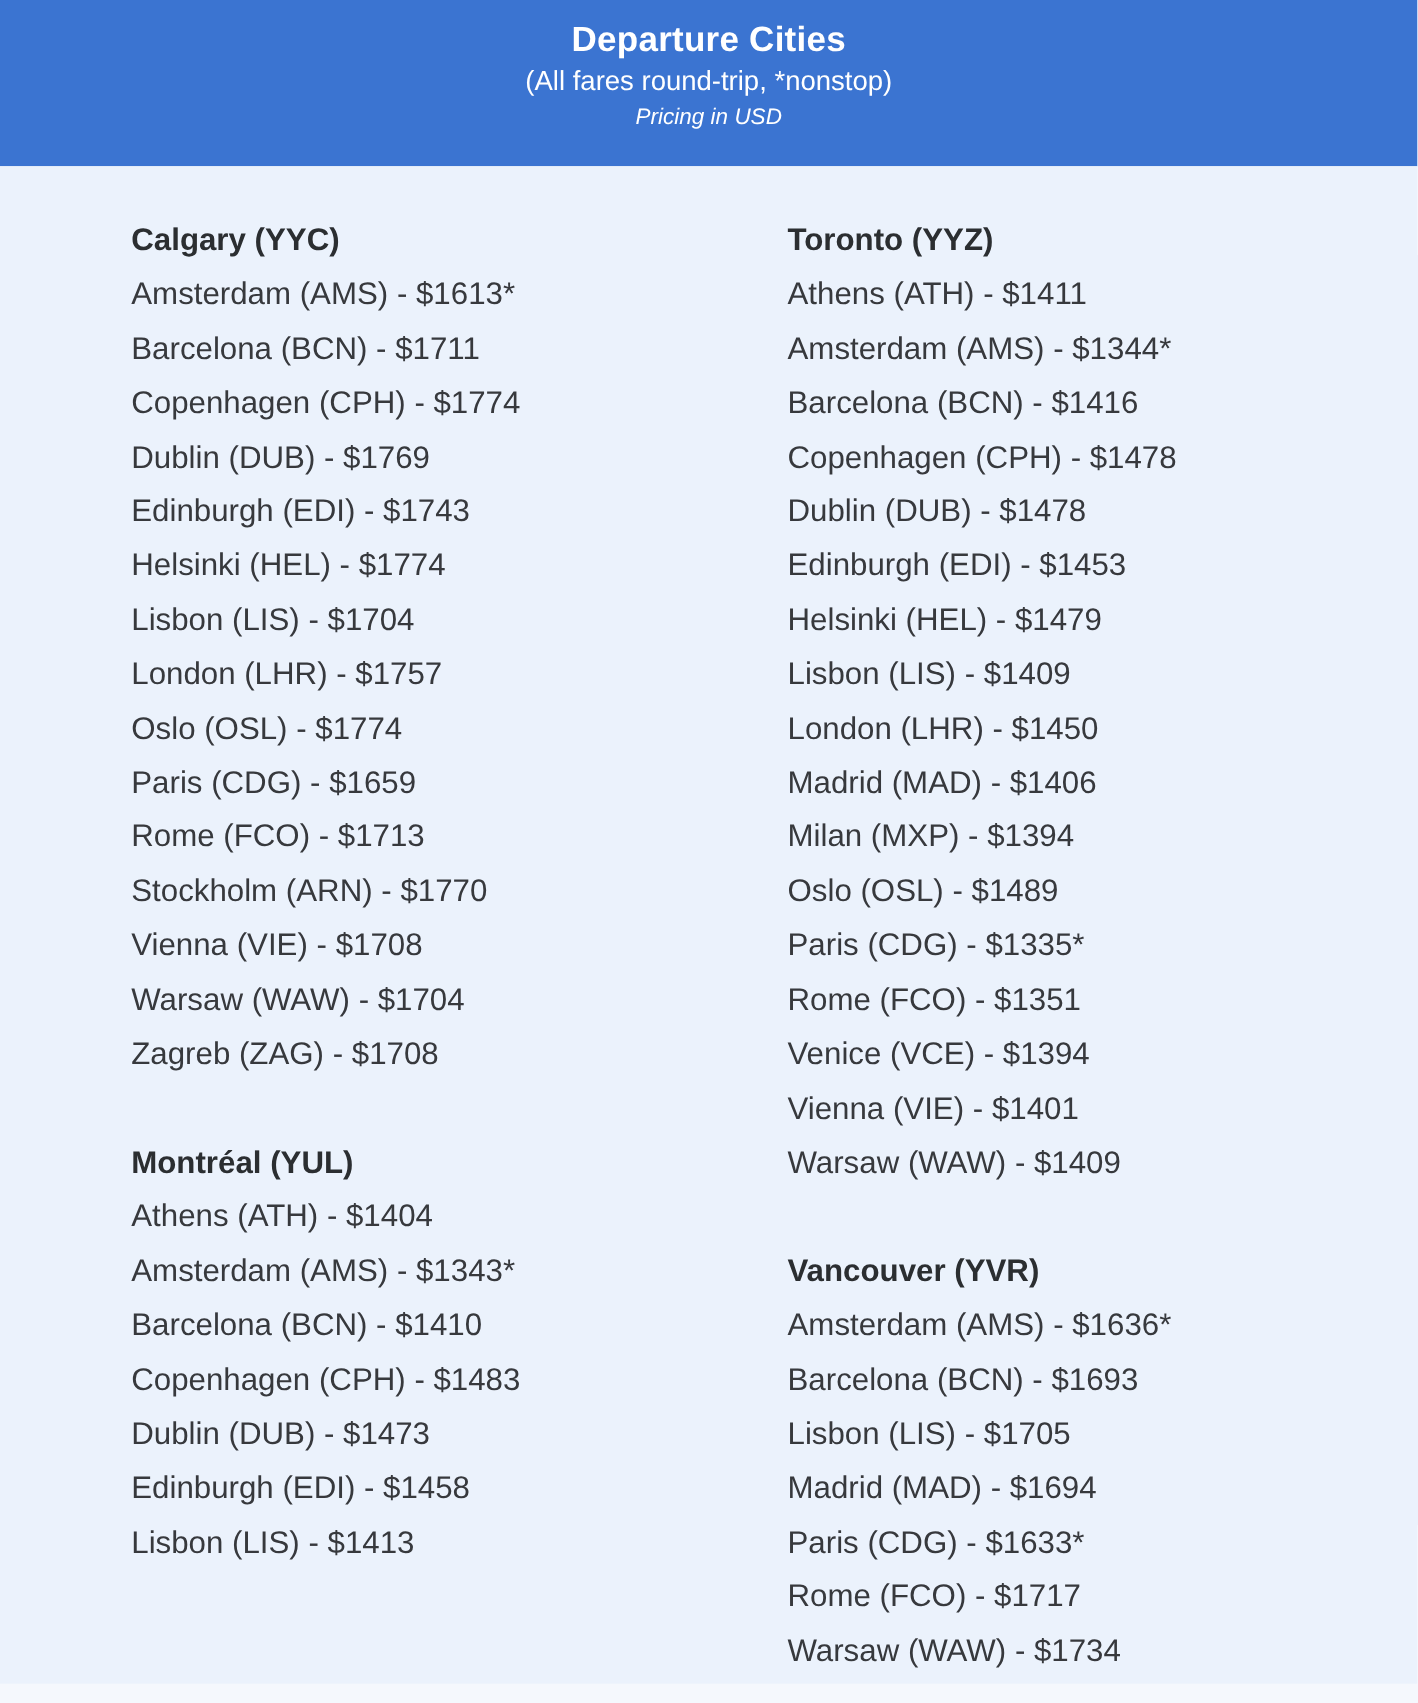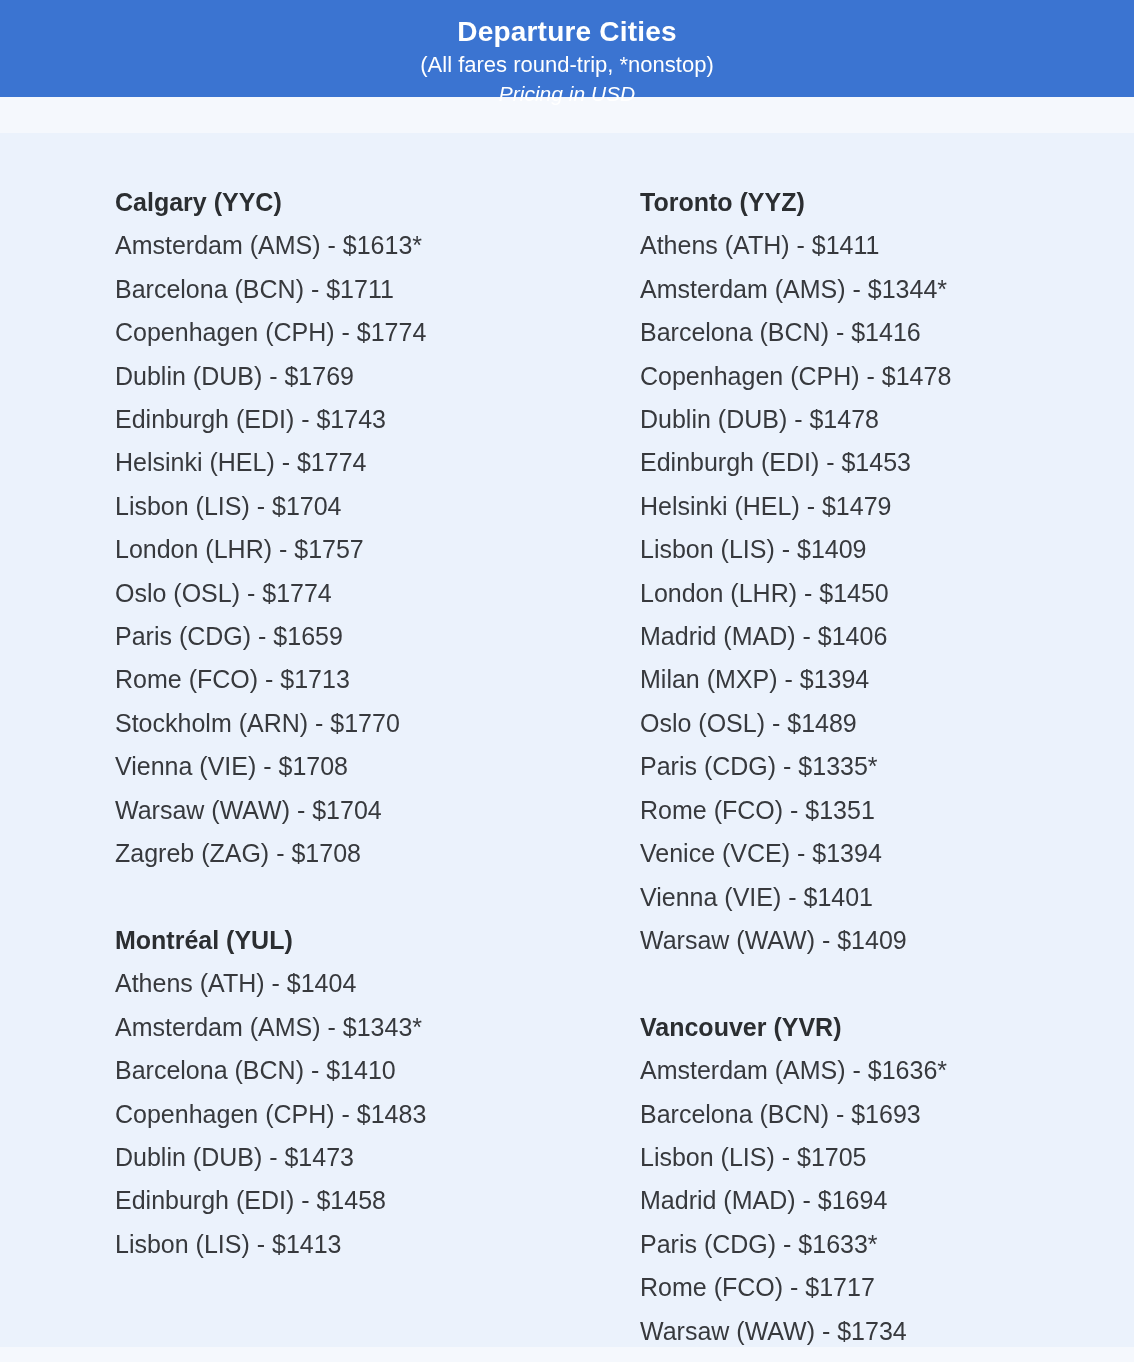--- a/index.html
+++ b/index.html
@@ -12,48 +12,48 @@
   }
   html,body{margin:0;padding:0;}
   body{font-family:"Liberation Sans","DejaVu Sans",sans-serif;background:#fff;}
   .page{
     position:relative;
     width:1134px;height:1362px;
     background:var(--page-bg);
     overflow:hidden;
   }
   .banner{
-    position:absolute;top:0;left:0;width:1134px;height:97px;
+    position:absolute;top:0;left:0;width:1134px;height:133px;
     background:var(--banner-bg);
     color:var(--banner-fg);
     text-align:center;
     box-sizing:border-box;
     padding-top:14px;
   }
   .banner-title{
     font-size:28px;font-weight:bold;line-height:36px;letter-spacing:.2px;
   }
   .banner-subtitle{
     font-size:22px;line-height:29px;
   }
   .banner-pricing{
-    font-size:21px;line-height:29px;font-style:italic;text-align:center;
+    font-size:18px;line-height:29px;font-style:italic;text-align:center;
   }
   .panel{
     position:absolute;top:133px;left:0;width:1134px;height:1214px;
     background:var(--panel-bg);
   }
   .col{
     position:absolute;top:163px;
     font-size:25px;line-height:43.4px;color:var(--text);
     white-space:nowrap;
   }
   .col-left{left:97px;}
   .col-right{left:622px;}
-  .section{margin:18px;padding:0;}
+  .section{margin:8px;padding:0;}
   .section + .section{margin-top:43.4px;}
   .sec-title{
     margin:0;padding:0;
     font-size:25px;line-height:43.4px;
     font-weight:bold;color:var(--heading);
   }
   .fare-line{margin:0;padding:0;}
 </style>
 </head>
 <body>

